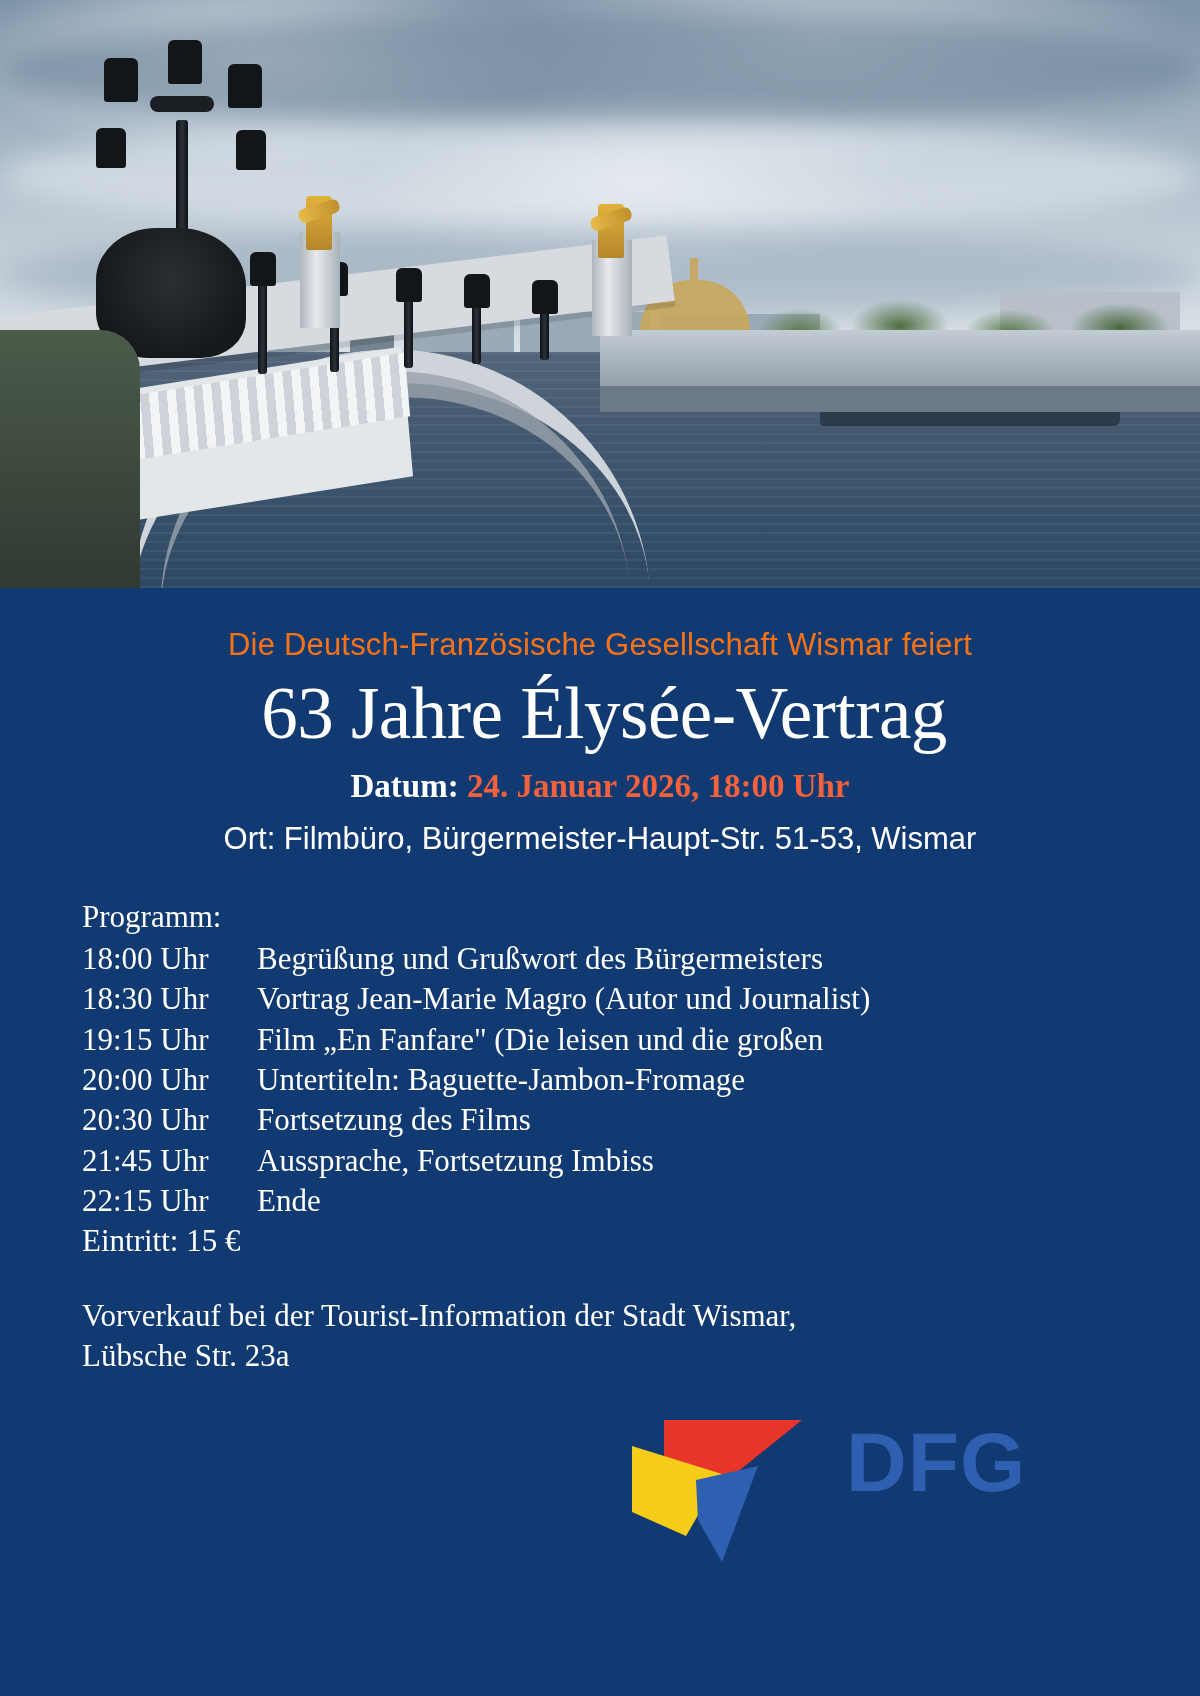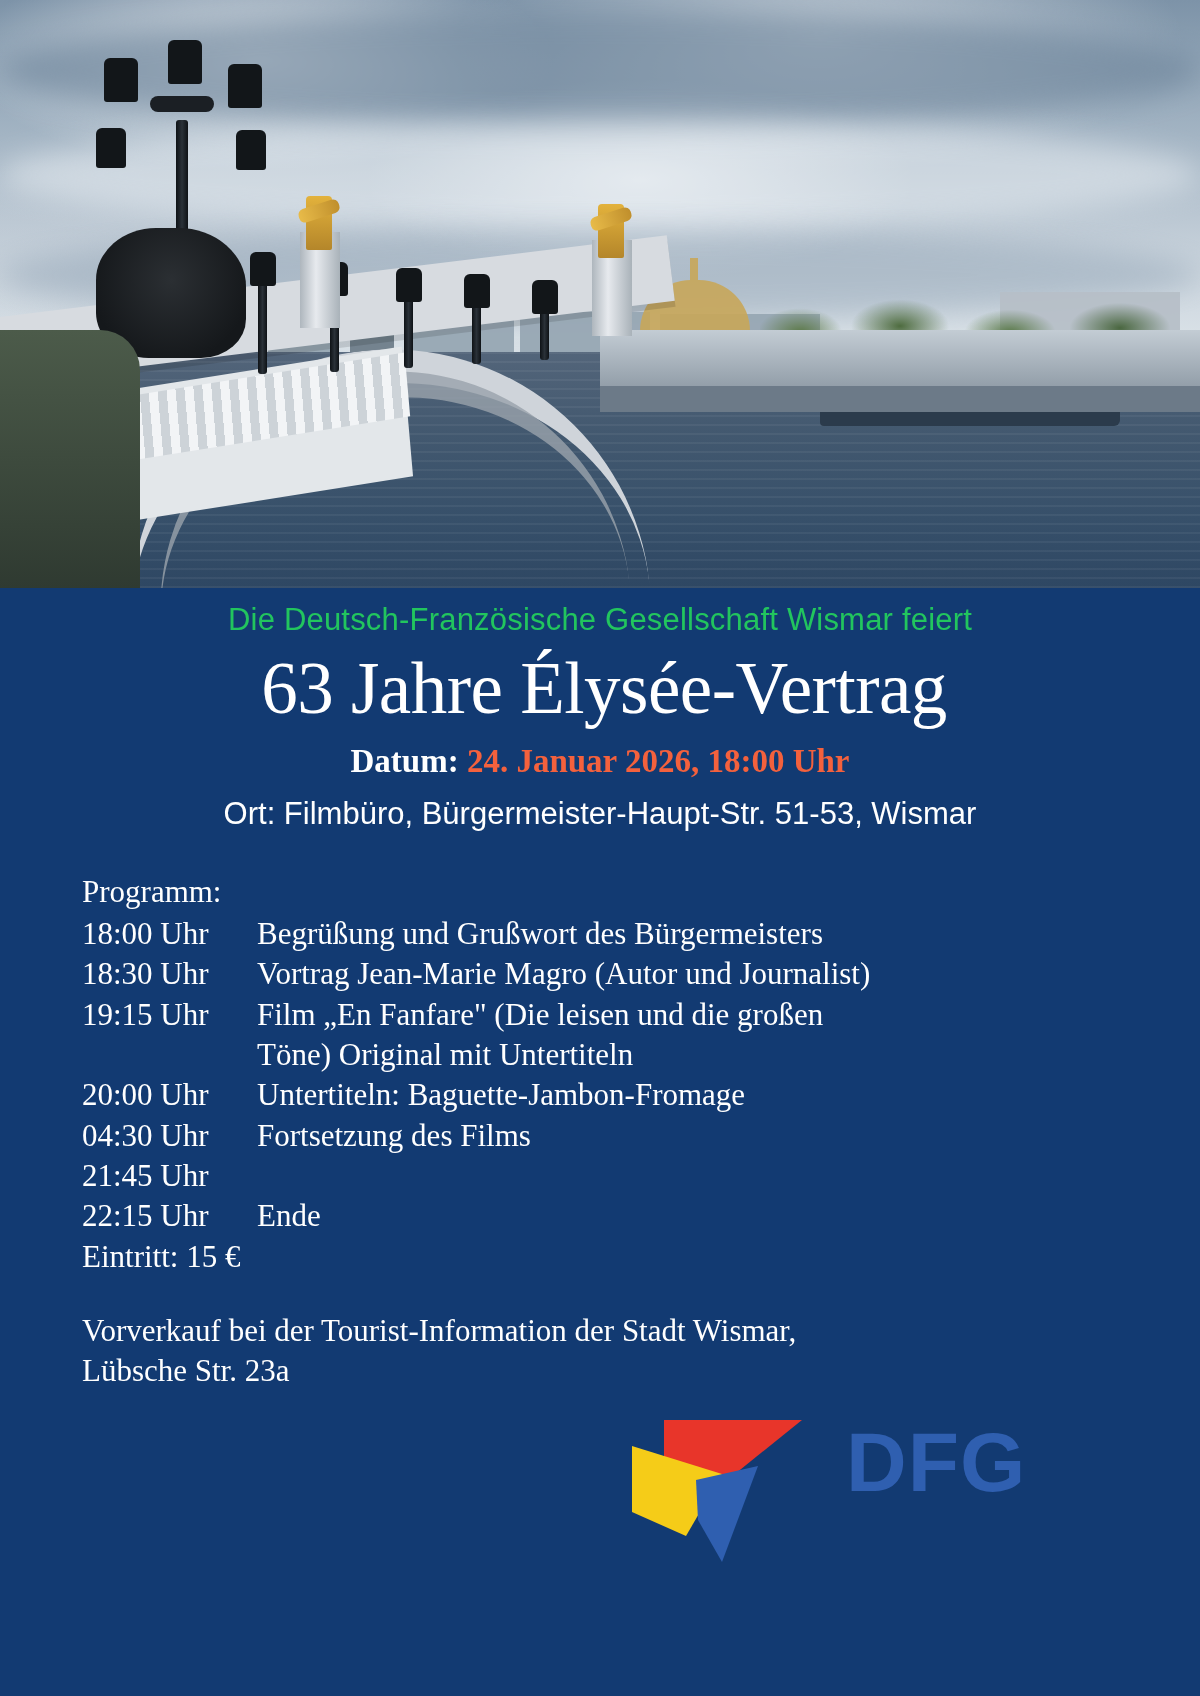--- a/index.html
+++ b/index.html
@@ -227,22 +227,22 @@
     width: 1200px;
     height: 1108px;
     background: #123a72;
     color: #ffffff;
   }
   .kicker {
     text-align: center;
     font-family: "Liberation Sans", sans-serif;
     font-size: 31px;
     letter-spacing: .2px;
-    padding-top: 14px;
-    color: #22c55e;
+    padding-top: 39px;
+    color: #f97316;
   }
   .headline {
     text-align: center;
     font-family: "Liberation Serif", serif;
     font-size: 73px;
     line-height: 1.08;
     margin-top: 12px;
     color: #ffffff;
     letter-spacing: -.5px;
     margin-left: 8px;
@@ -407,33 +407,30 @@
       </div>
       <div class="prog-row">
         <span class="prog-time">18:30 Uhr</span>
         <span class="prog-desc">Vortrag Jean-Marie Magro (Autor und Journalist)</span>
       </div>
       <div class="prog-row">
         <span class="prog-time">19:15 Uhr</span>
         <span class="prog-desc">Film „En Fanfare" (Die leisen und die großen</span>
       </div>
       <div class="prog-row">
-        <span class="prog-time"></span>
-        <span class="prog-desc">Töne) Original mit Untertiteln</span>
-      </div>
-      <div class="prog-row">
         <span class="prog-time">20:00 Uhr</span>
         <span class="prog-desc">Untertiteln: Baguette-Jambon-Fromage</span>
       </div>
       <div class="prog-row">
-        <span class="prog-time">04:30 Uhr</span>
+        <span class="prog-time">20:30 Uhr</span>
         <span class="prog-desc">Fortsetzung des Films</span>
       </div>
       <div class="prog-row">
         <span class="prog-time">21:45 Uhr</span>
+        <span class="prog-desc">Aussprache, Fortsetzung Imbiss</span>
       </div>
       <div class="prog-row">
         <span class="prog-time">22:15 Uhr</span>
         <span class="prog-desc">Ende</span>
       </div>
 
       <div class="spaced">Eintritt: 15 €</div>
 
       <div class="block-vvk">
         <div>Vorverkauf bei der Tourist-Information der Stadt Wismar,</div>

